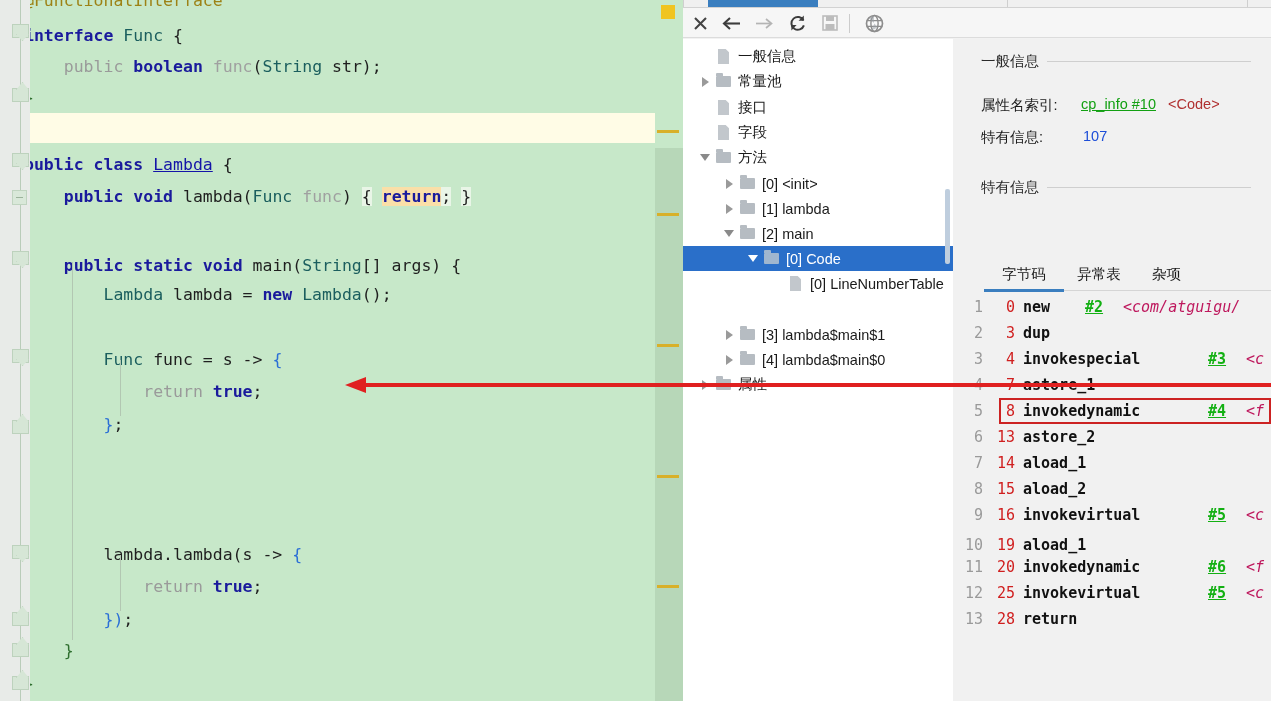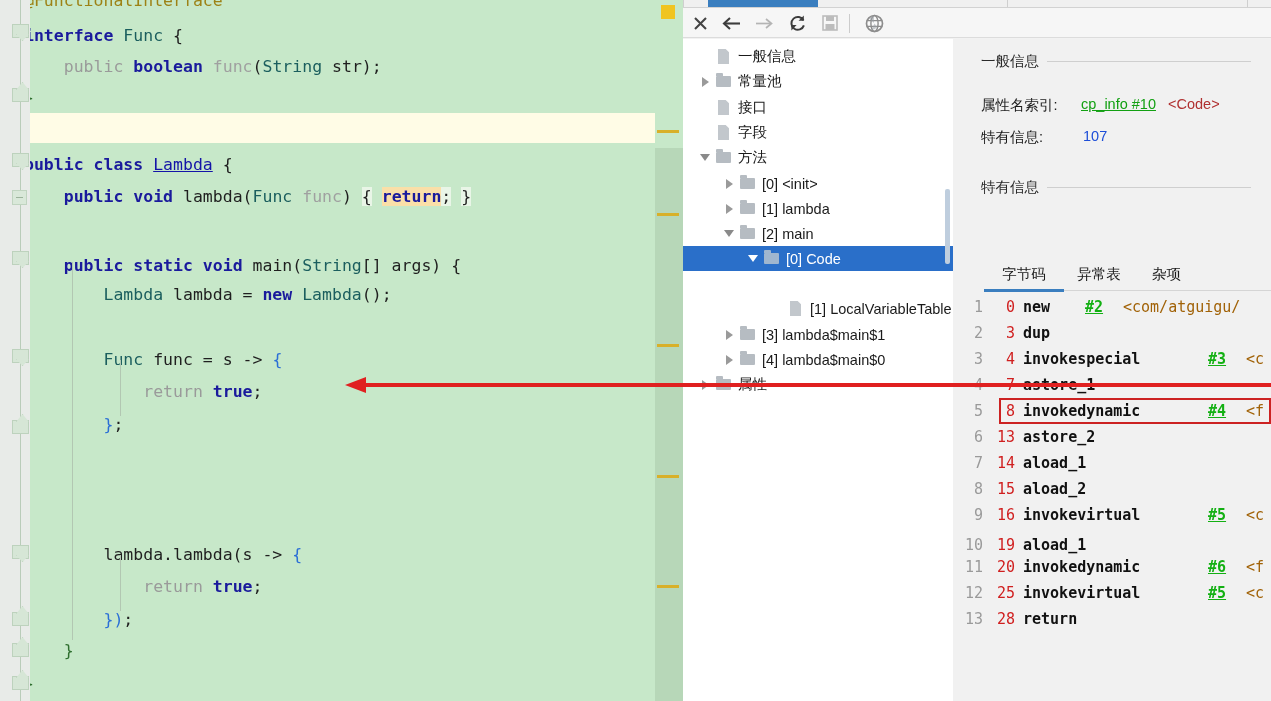--- a/index.html
+++ b/index.html
@@ -229,22 +229,23 @@
   }
   .bc-op {
     position: absolute; left: 70px; color: #111111; font-weight: bold;
     font-family: "DejaVu Sans Mono", monospace;
   }
   .bc-ref {
     position: absolute; color: #13b013; font-weight: bold; text-decoration: underline;
     font-family: "DejaVu Sans Mono", monospace;
   }
   .bc-desc {
-    position: absolute; color: #a16207;
+    position: absolute; color: #be185d;
     font-family: "DejaVu Sans Mono", monospace;
+    font-style: italic;
   }
   #bc-highlight-box {
     position: absolute; border: 2px solid #cc2222; background: transparent;
   }
 
   
   #arrow-annotation {
     position: absolute; left: 0; top: 0; width: 1271px; height: 701px;
     pointer-events: none;
   }
@@ -453,26 +454,26 @@
       </div>
       <div class="tree-row selected" style="top:207px; padding-left:62px;">
         <span class="twisty">
             <span class="tri-d"></span>
           </span>
         <span class="ticon">
             <span class="folder"></span>
           </span>
         <span class="tlabel">[0] Code</span>
       </div>
-      <div class="tree-row" style="top:257px; padding-left:86px;">
+      <div class="tree-row" style="top:232px; padding-left:86px;">
         <span class="twisty"></span>
         <span class="ticon">
             <span class="doc"></span>
           </span>
-        <span class="tlabel">[1] LocalVariableTable</span>
+        <span class="tlabel">[0] LineNumberTable</span>
       </div>
       <div class="tree-row" style="top:283px; padding-left:38px;">
         <span class="twisty">
             <span class="tri-r"></span>
           </span>
         <span class="ticon">
             <span class="folder"></span>
           </span>
         <span class="tlabel">[3] lambda$main$1</span>
       </div>

